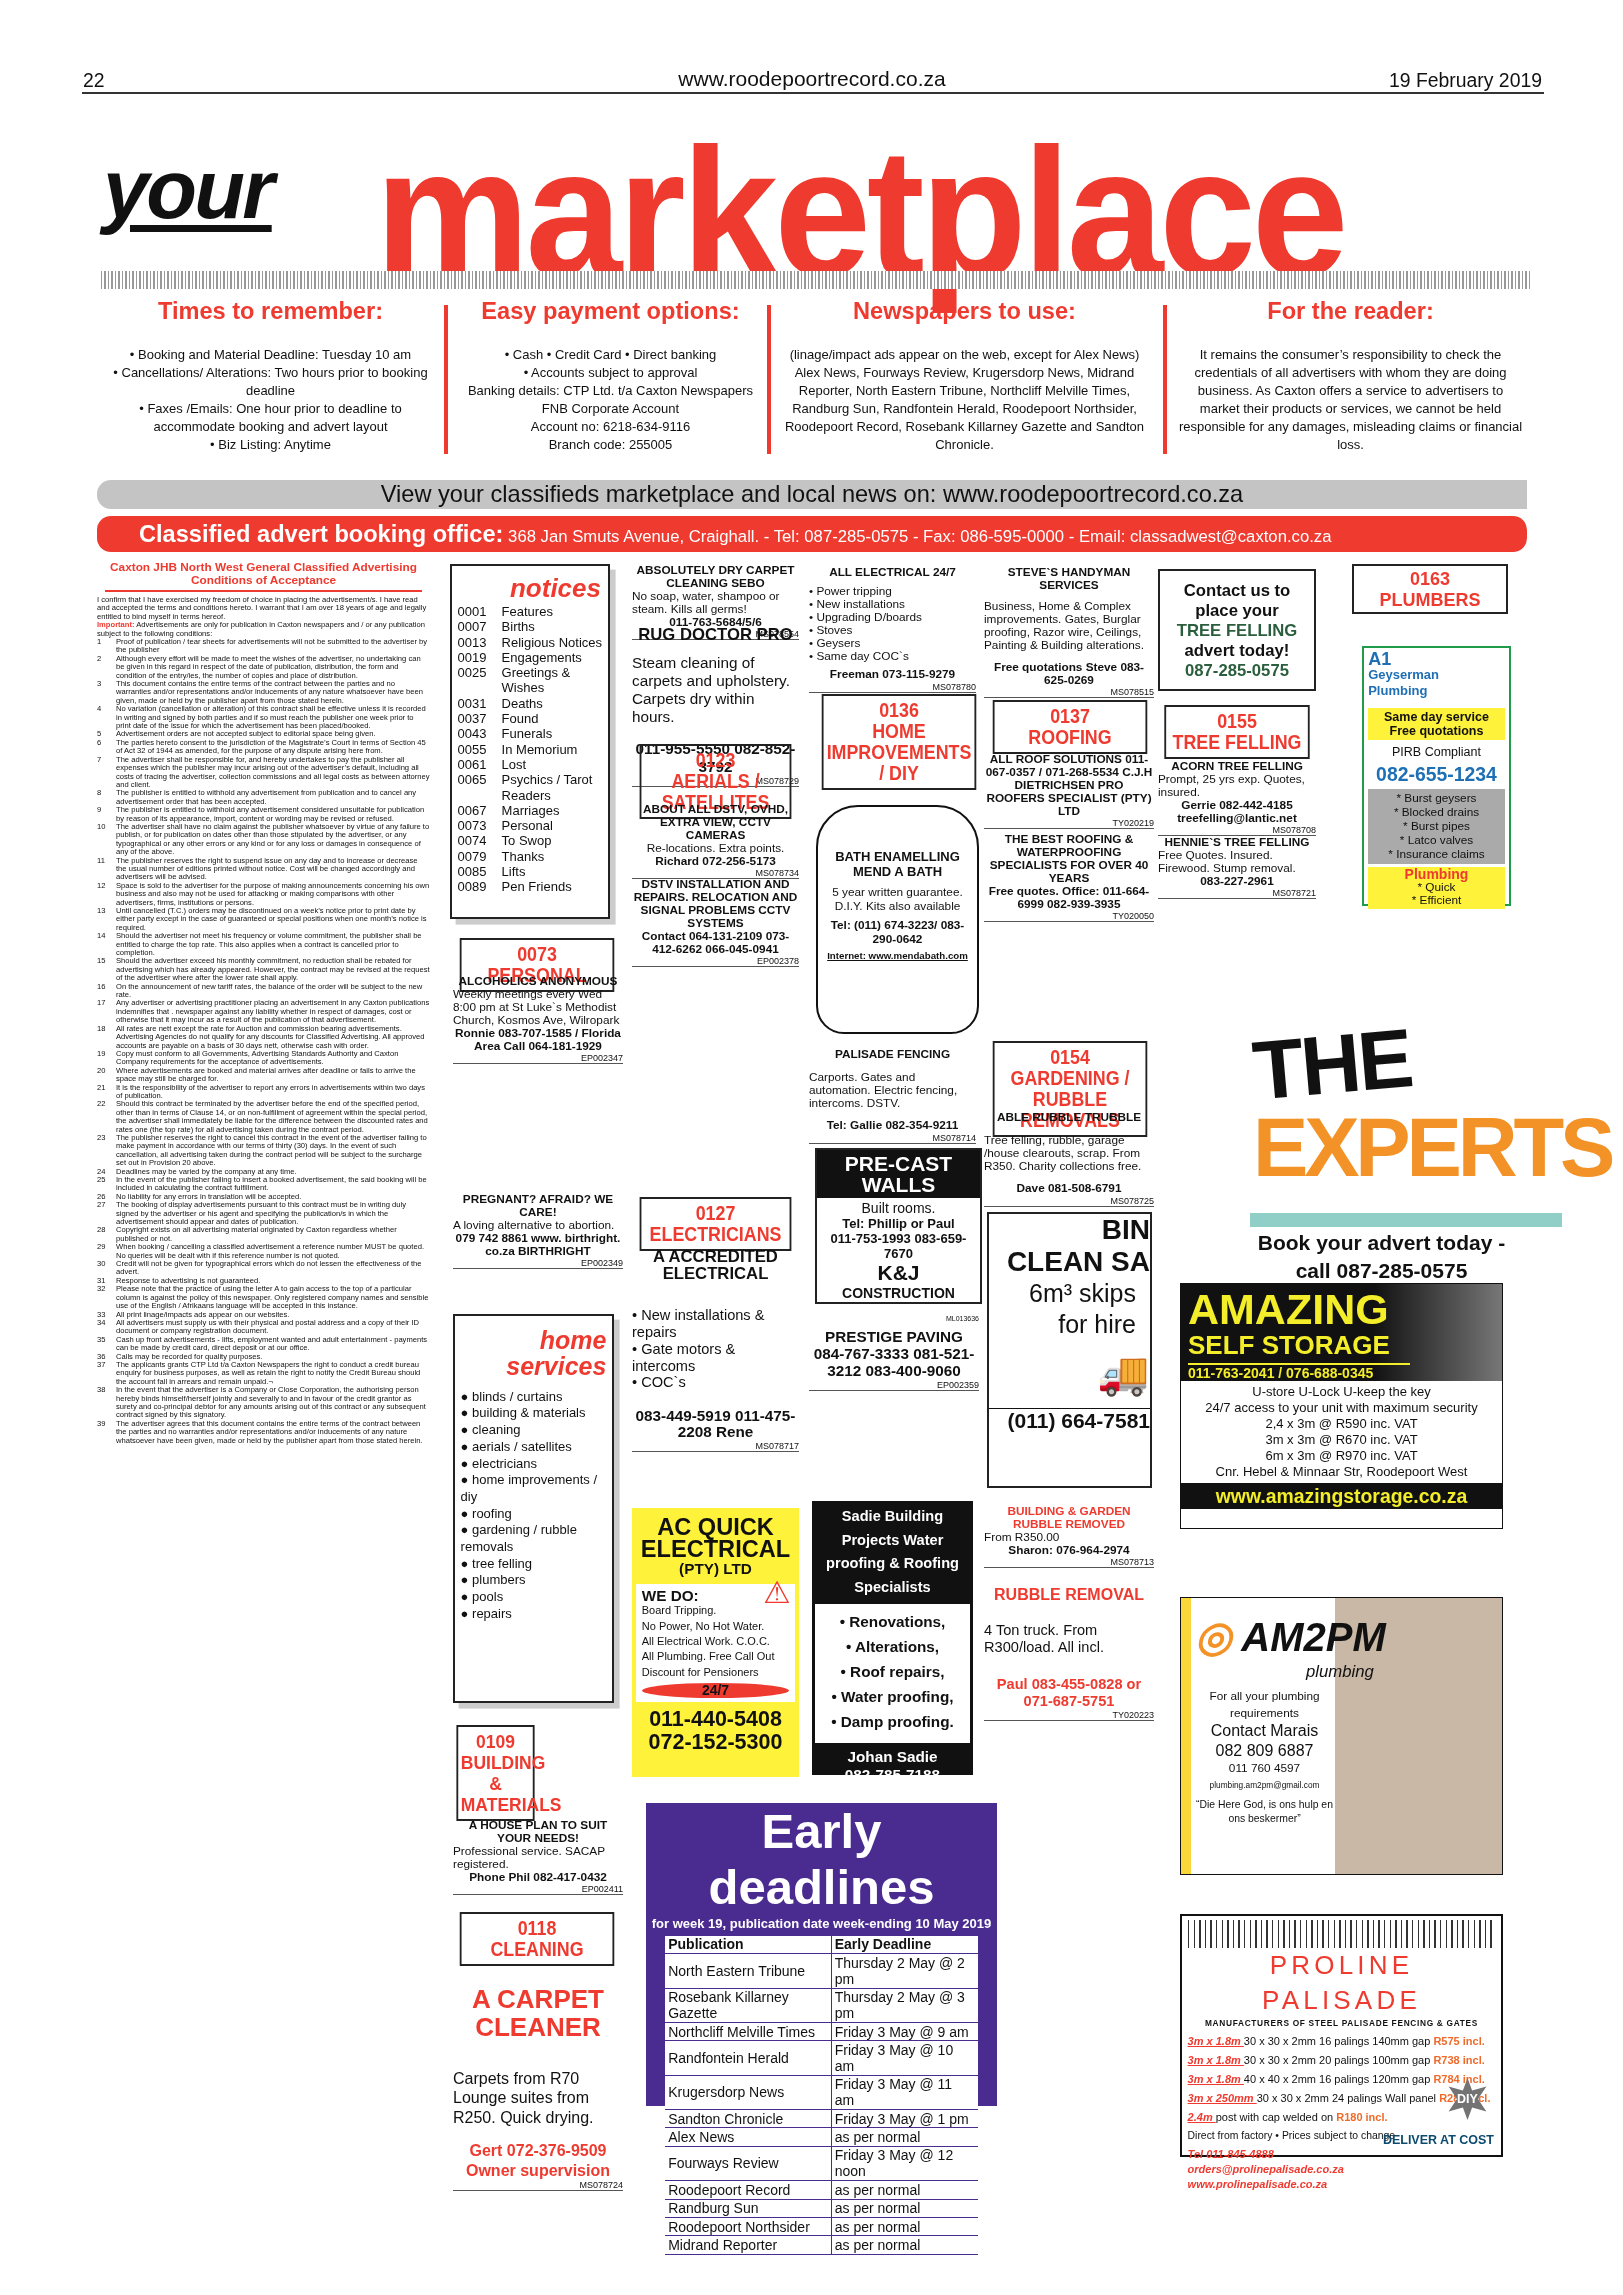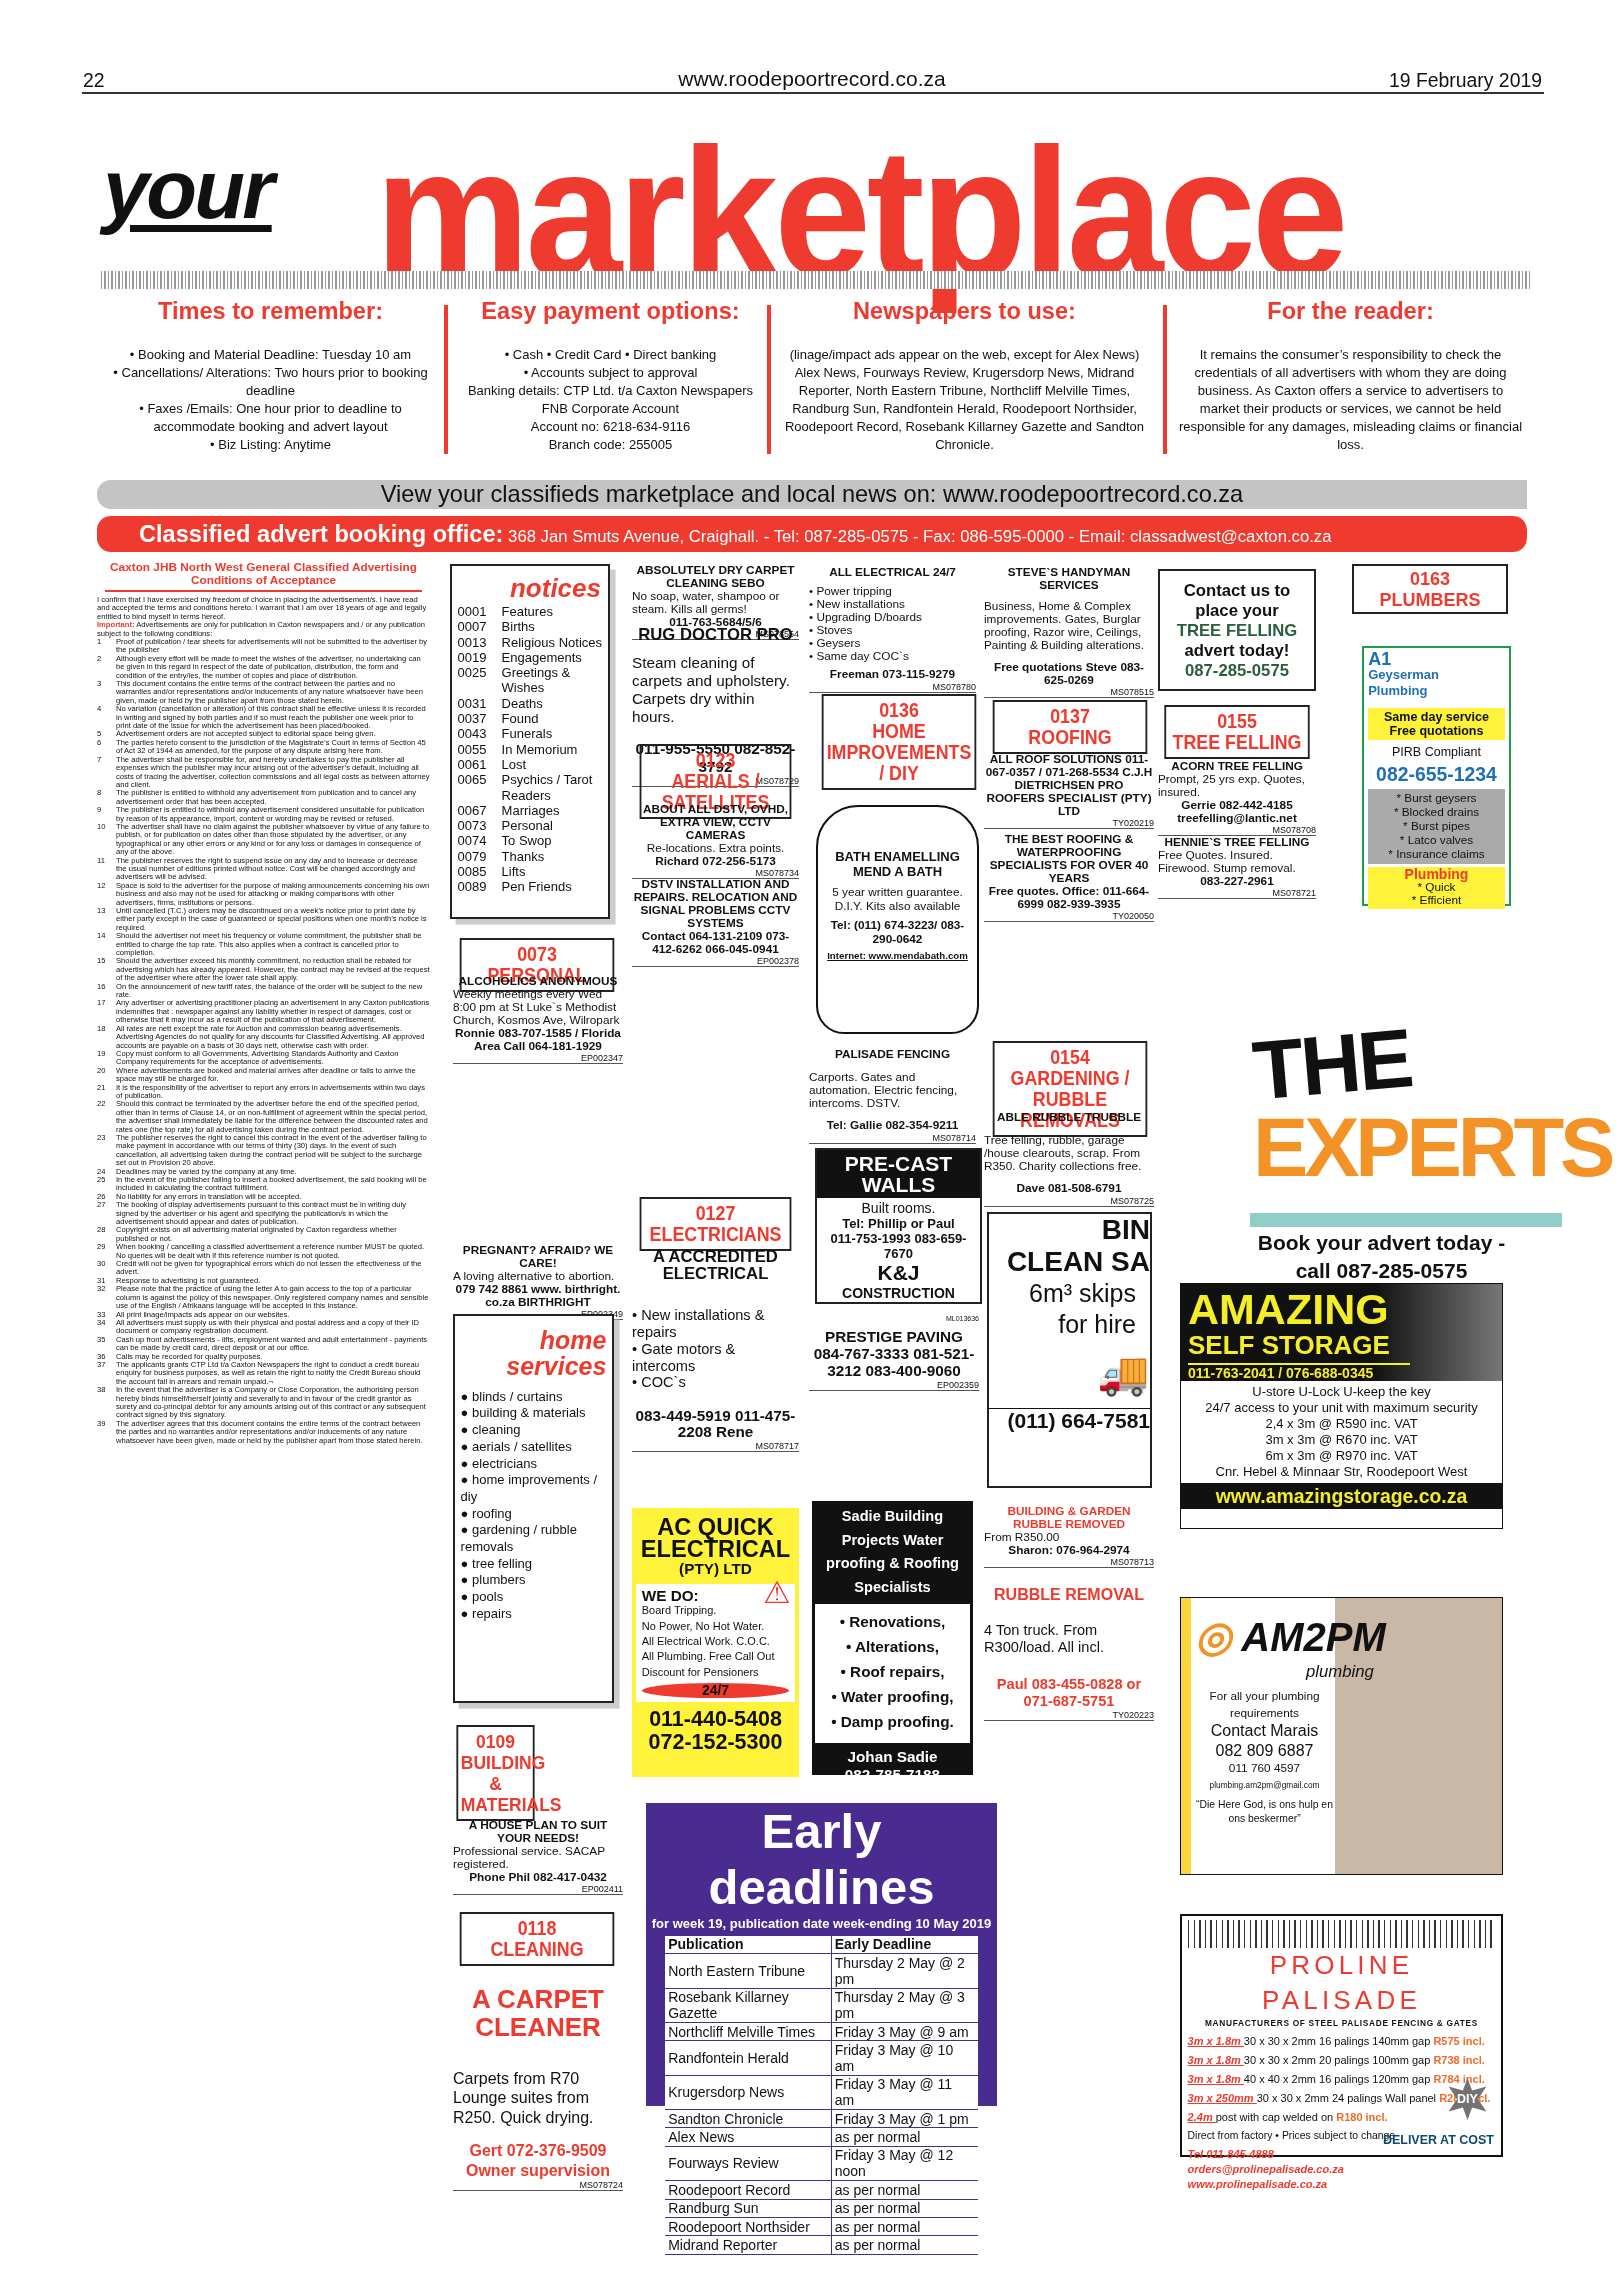--- a/index.html
+++ b/index.html
@@ -327,21 +327,21 @@
     <div>0073</div>
     <div>PERSONAL</div>
   </div>
 
 <div class="abs ad col" style="left:453px;top:975px;width:170px">
   <div class="t">ALCOHOLICS ANONYMOUS</div>
   <div class="l">Weekly meetings every Wed 8:00 pm at St Luke`s Methodist Church, Kosmos Ave, Wilropark</div>
   <div class="t">Ronnie 083-707-1585 / Florida Area Call 064-181-1929</div>
   <div class="ref">EP002347</div>
 </div>
-<div class="abs ad col" style="left:453px;top:1244px;width:170px">
+<div class="abs ad col" style="left:453px;top:1193px;width:170px">
   <div class="t">PREGNANT? AFRAID? WE CARE!</div>
   <div class="l">A loving alternative to abortion.</div>
   <div class="t">079 742 8861 www. birthright. co.za BIRTHRIGHT</div>
   <div class="ref">EP002349</div>
 </div>
 <div class="abs box shadow" style="left:453px;top:1314px;width:161px;height:389px;padding:11px 5.6px">
   <div class="red b" style="text-align:right;font-size:25px;font-style:italic;line-height:26px">home</div>
   <div class="red b" style="text-align:right;font-size:25px;font-style:italic;line-height:26px;margin-bottom:9.7px">services</div>
   <div id="hs-list" style="font-size:13px;line-height:16.7px">
       <div>● blinds / curtains</div>

